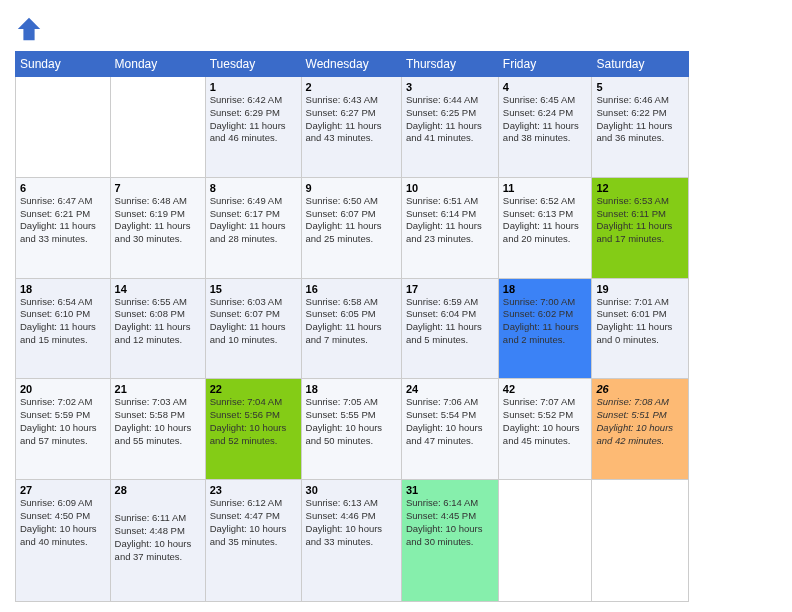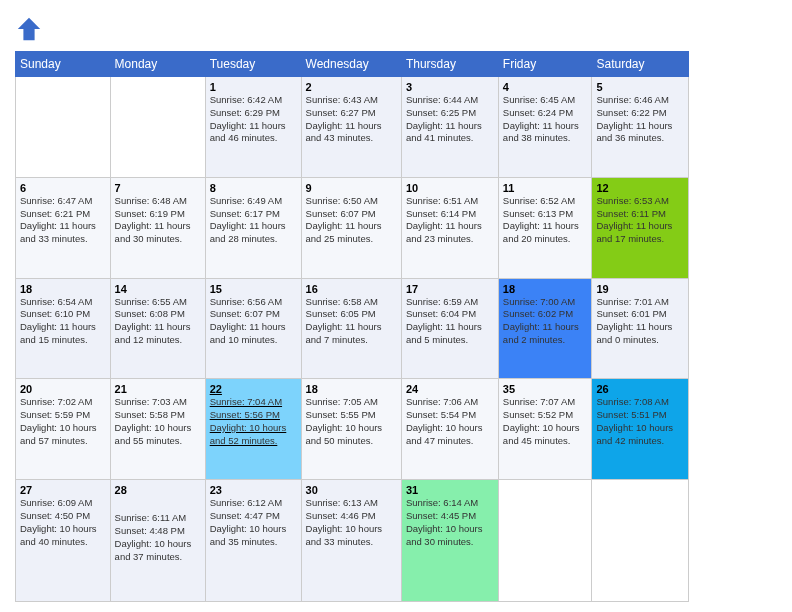--- a/index.html
+++ b/index.html
@@ -227,21 +227,21 @@
 Daylight: 11 hours and 15 minutes.</div>
           </td>
           <td style="background-color: rgb(238, 241, 249);">
             <span class="day-num">14</span>
             <div class="day-info" style="white-space: pre-line;">Sunrise: 6:55 AM
 Sunset: 6:08 PM
 Daylight: 11 hours and 12 minutes.</div>
           </td>
           <td style="background-color: rgb(238, 241, 249);">
             <span class="day-num">15</span>
-            <div class="day-info" style="white-space: pre-line;">Sunrise: 6:56 AM
+            <div class="day-info" style="white-space: pre-line;">Sunrise: 6:03 AM
 Sunset: 6:07 PM
 Daylight: 11 hours and 10 minutes.</div>
           </td>
           <td style="background-color: rgb(238, 241, 249);">
             <span class="day-num">16</span>
             <div class="day-info" style="white-space: pre-line;">Sunrise: 6:58 AM
 Sunset: 6:05 PM
 Daylight: 11 hours and 7 minutes.</div>
           </td>
           <td style="background-color: rgb(238, 241, 249);">
@@ -269,45 +269,45 @@
             <div class="day-info" style="white-space: pre-line;">Sunrise: 7:02 AM
 Sunset: 5:59 PM
 Daylight: 10 hours and 57 minutes.</div>
           </td>
           <td style="background-color: rgb(245, 247, 251);">
             <span class="day-num">21</span>
             <div class="day-info" style="white-space: pre-line;">Sunrise: 7:03 AM
 Sunset: 5:58 PM
 Daylight: 10 hours and 55 minutes.</div>
           </td>
-          <td style="background-color: #7dd3fc; text-decoration: underline;">
+          <td style="background-color: #84cc16;">
             <span class="day-num">22</span>
             <div class="day-info" style="white-space: pre-line;">Sunrise: 7:04 AM
 Sunset: 5:56 PM
 Daylight: 10 hours and 52 minutes.</div>
           </td>
           <td style="background-color: rgb(245, 247, 251);">
             <span class="day-num">18</span>
             <div class="day-info" style="white-space: pre-line;">Sunrise: 7:05 AM
 Sunset: 5:55 PM
 Daylight: 10 hours and 50 minutes.</div>
           </td>
           <td style="background-color: rgb(245, 247, 251);">
             <span class="day-num">24</span>
             <div class="day-info" style="white-space: pre-line;">Sunrise: 7:06 AM
 Sunset: 5:54 PM
 Daylight: 10 hours and 47 minutes.</div>
           </td>
           <td style="background-color: rgb(245, 247, 251);">
-            <span class="day-num">35</span>
+            <span class="day-num">42</span>
             <div class="day-info" style="white-space: pre-line;">Sunrise: 7:07 AM
 Sunset: 5:52 PM
 Daylight: 10 hours and 45 minutes.</div>
           </td>
-          <td style="background-color: #0ea5e9;">
+          <td style="background-color: #fdba74; font-style: italic;">
             <span class="day-num">26</span>
             <div class="day-info" style="white-space: pre-line;">Sunrise: 7:08 AM
 Sunset: 5:51 PM
 Daylight: 10 hours and 42 minutes.</div>
           </td>
         </tr>
         <tr>
           <td style="background-color: rgb(238, 241, 249);">
             <span class="day-num">27</span>
             <div class="day-info" style="white-space: pre-line;">Sunrise: 6:09 AM

